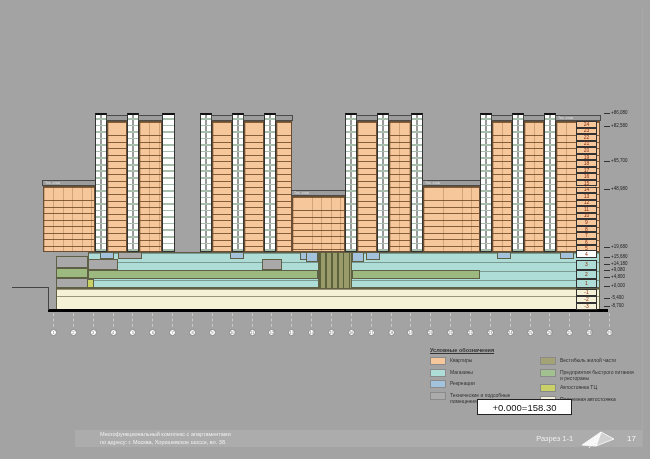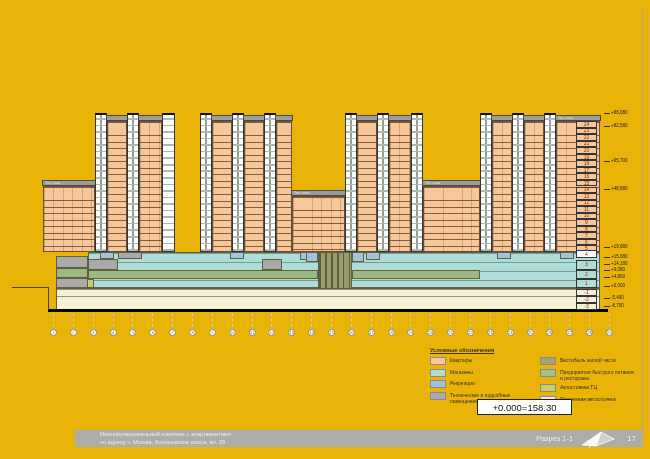--- a/index.html
+++ b/index.html
@@ -1,16 +1,16 @@
 <!DOCTYPE html>
 <html><head>
 <meta charset="utf-8">
 <style>
   html,body{margin:0;padding:0;background:#fff;}
-  .sheet{position:relative;width:650px;height:459px;background:#eab308;overflow:hidden;
+  .sheet{position:relative;width:650px;height:459px;background:#a3a3a3;overflow:hidden;
          font-family:"Liberation Sans",sans-serif;}
   .sheet-edge{position:absolute;left:642px;top:8px;width:1px;height:440px;background:#a9a9a9;}
 
   
   #drawing{position:absolute;left:0;top:0;width:650px;height:459px;}
   #drawing > div{position:absolute;box-sizing:border-box;}
   .roof{background:#9c9c9c;border:1px solid #4a4a4a;font-size:3.5px;color:#e3e3e3;
         line-height:5px;padding-left:2px;overflow:hidden;white-space:nowrap;}
   .apt-body{background-color:#F6C79B;border:1px solid #6B4F35;
     background-image:

